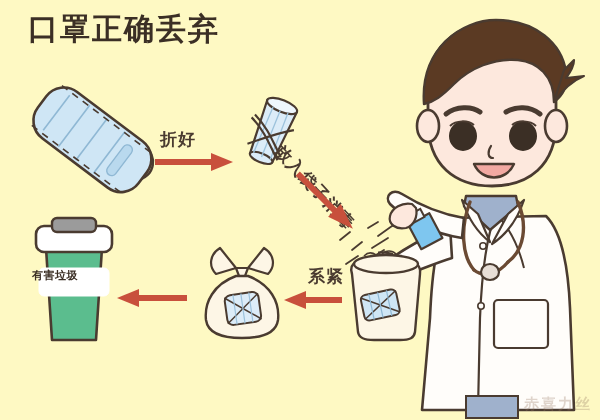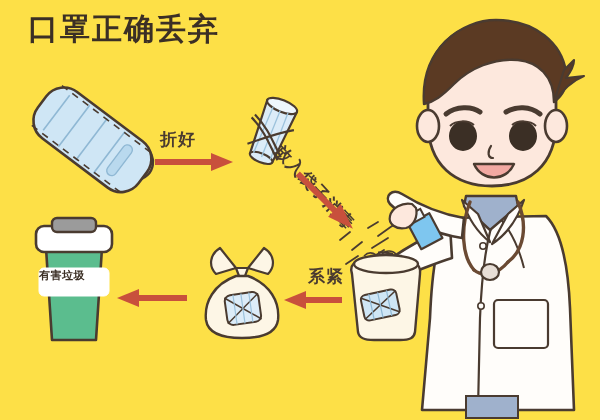--- a/index.html
+++ b/index.html
@@ -9,21 +9,21 @@
   body {
     width: 600px;
     height: 420px;
     overflow: hidden;
     font-family: "DejaVu Sans", "Liberation Sans", sans-serif;
   }
   #poster {
     position: relative;
     width: 600px;
     height: 420px;
-    background: #fde047;
+    background: #fef9c3;
     overflow: hidden;
   }
   .abs { position: absolute; }
 
   
   #title {
     left: 28px;
     top: 14px;
     font-size: 30px;
     font-weight: bold;
@@ -60,21 +60,21 @@
     bottom: 6px;
     font-size: 15px;
     font-weight: bold;
     color: rgba(150,120,95,0.30);
     letter-spacing: 2px;
     white-space: nowrap;
   }
 
   
   #bin-label-text {
-    left: 29px;
+    left: 22px;
     top: 268px;
     width: 66px;
     text-align: center;
     font-size: 11px;
     font-weight: bold;
     color: #3b2f25;
     letter-spacing: 0.5px;
   }
 
   svg { display: block; }
@@ -292,14 +292,15 @@
 
       <rect x="12" y="12" width="76" height="26" rx="8" fill="#ffffff" stroke="#4a3b30" stroke-width="2.6"></rect>
 
       <rect x="28" y="4" width="44" height="14" rx="5" fill="#9b9b9b" stroke="#4a3b30" stroke-width="2.4"></rect>
 
       <rect x="15" y="54" width="70" height="28" rx="5" fill="#ffffff" stroke="#ffffff" stroke-width="1"></rect>
     </svg>
   </div>
   <div class="abs" id="bin-label-text">有害垃圾</div>
 
+  <div class="abs" id="watermark">赤喜力丝</div>
 
 </div>
 
 </body></html>

